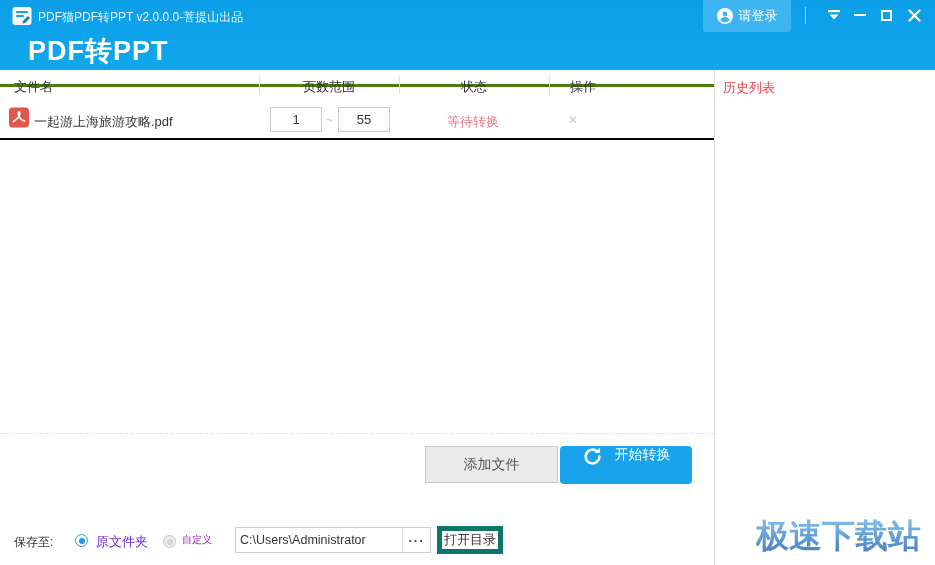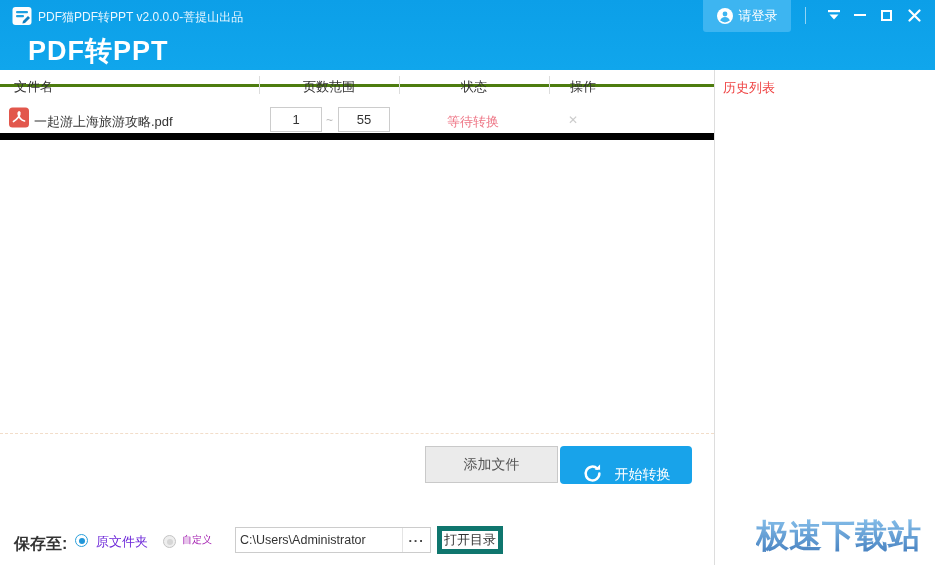--- a/index.html
+++ b/index.html
@@ -40,45 +40,45 @@
 
   .thead { position:absolute; left:0; top:0; width:714px; height:17px; border-bottom:3px solid #4d7c0f;text-align:center; }
   .th { position:absolute; top:8px; font-size:13px; color:#333; }
   .th-file  { left:14px; }
   .th-range { left:303px; }
   .th-status{ left:461px; }
   .th-op    { left:570px; }
   .col-sep { position:absolute; top:6px; width:1px; height:18px; background:#ddd; }
 
   .file-row { position:absolute; left:0; top:32px; width:714px; height:38px;
-    border-bottom:7px solid #000000;padding-left:18px; }
+    border-bottom:2px solid #000000;padding-left:18px; }
   .pdf-icon { position:absolute; left:9px; top:5px; width:20px; height:21px; }
   .file-name { position:absolute; left:34px; top:11px; font-size:13px; color:#333; }
   .page-input { position:absolute; top:5px; width:52px; height:25px; border:1px solid #ccc;
     background:#fff; text-align:center; font-size:13px; color:#333; font-family:inherit; }
   .pg-from { left:270px; }
   .pg-to   { left:338px; }
   .tilde { position:absolute; left:326px; top:11px; font-size:12px; color:#bbb; }
   .row-status { position:absolute; left:447px; top:11px; font-size:13px; }
   .row-del { position:absolute; left:568px; top:10px; font-size:12px; font-weight:bold;
     color:#ccc; cursor:pointer; line-height:16px; }
 
   .dashed-sep { position:absolute; left:0; top:363px; width:714px; height:0;
     border-top:1px dashed #f2ddc9; }
 
   .btn-add { position:absolute; left:425px; top:376px; width:133px; height:37px;
     background:#ebebeb; border:1px solid #c9c9c9; border-radius:0; font-size:14px;
     color:#555; cursor:pointer; font-family:inherit; }
   .btn-start { position:absolute; left:560px; top:376px; width:132px; height:38px;
     background:#18a3ea; border:none; border-radius:4px; color:#fff; font-size:14px;
-    cursor:pointer; display:flex; align-items:flex-end; justify-content:center; gap:12px;
+    cursor:pointer; display:flex; align-items:flex-start; justify-content:center; gap:12px;
     font-family:inherit; }
 
   
-  .save-label { position:absolute; left:14px; top:464px; font-size:16px; color:#333;font-weight:bold; }
+  .save-label { position:absolute; left:14px; top:464px; font-size:12px; color:#333; }
   .radio { position:absolute; width:13px; height:13px; border-radius:50%; cursor:pointer; }
   .radio-on { left:75px; top:464px; border:1px solid #2aa0dc; background:#fff; }
   .radio-on::after { content:""; position:absolute; left:2.5px; top:2.5px; width:6px; height:6px;
     border-radius:50%; background:#2196d8; }
   .radio-off { left:163px; top:465px; border:1px solid #c4c4c4; background:#eee; }
   .radio-off::after { content:""; position:absolute; left:2.5px; top:2.5px; width:6px; height:6px;
     border-radius:50%; background:#d6d6d6; }
   .opt-original { position:absolute; left:96px; top:463px; font-size:13px; color:#6d28d9; cursor:pointer; }
   .opt-custom { position:absolute; left:182px; top:463px; font-size:10px; color:#a21caf; cursor:pointer; }
   .path-box { position:absolute; left:235px; top:457px; width:196px; height:26px;

